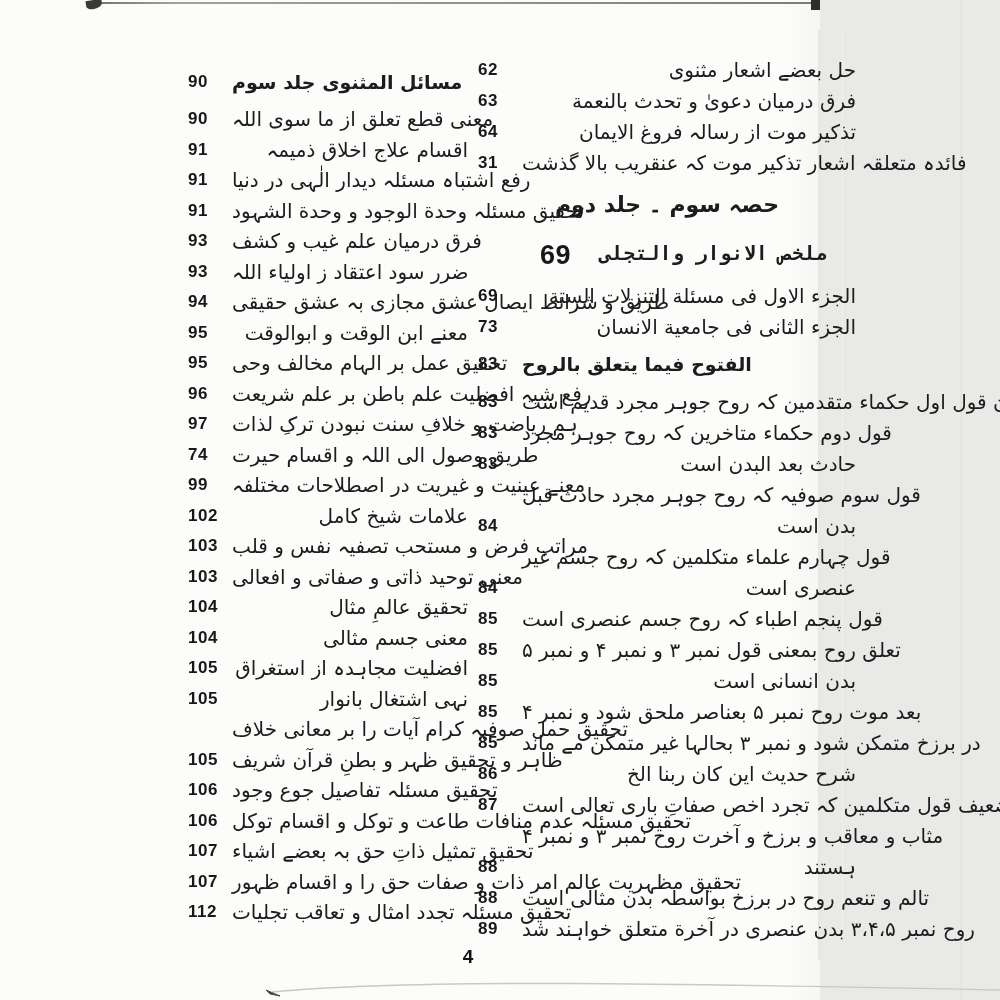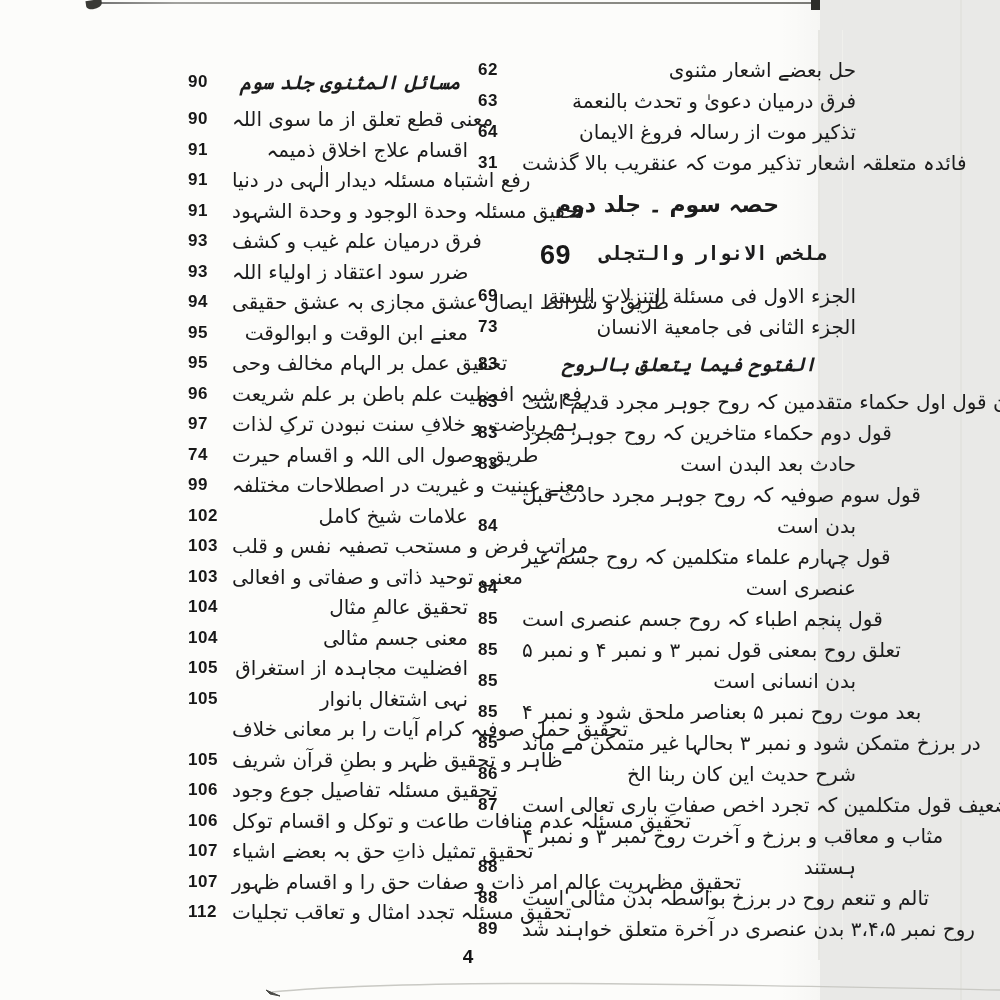--- a/index.html
+++ b/index.html
@@ -30,21 +30,21 @@
        font-family:"DejaVu Serif","DejaVu Sans",serif;line-height:1;}
   
   .row.section{height:52px;justify-content:center;}
   .row.section .txt{font-size:22px;font-weight:bold;text-align:center;}
   
   .row.chapter-big{height:50px;}
   .row.chapter-big .num{font-size:27px;padding-left:62px;min-width:0;}
   .row.chapter-big .txt{flex:1;text-align:center;font-size:20px;font-weight:bold;font-family:Liberation Mono, monospace;}
   
   .row.chapter{height:44px;}
-  .row.chapter .txt{flex:1;text-align:center;font-size:19px;font-weight:bold;font-style:italic;}
+  .row.chapter .txt{flex:1;text-align:left;font-size:19px;font-weight:bold;}
   .footer-num{position:absolute;top:946px;left:408px;width:120px;text-align:center;
        font-family:"Liberation Sans",sans-serif;font-weight:bold;font-size:19px;color:#141414;}
 </style>
 </head>
 <body>
 
 <div class="page">
 
   <div class="top-scan-line"></div>
   <div class="top-left-blob"></div>

